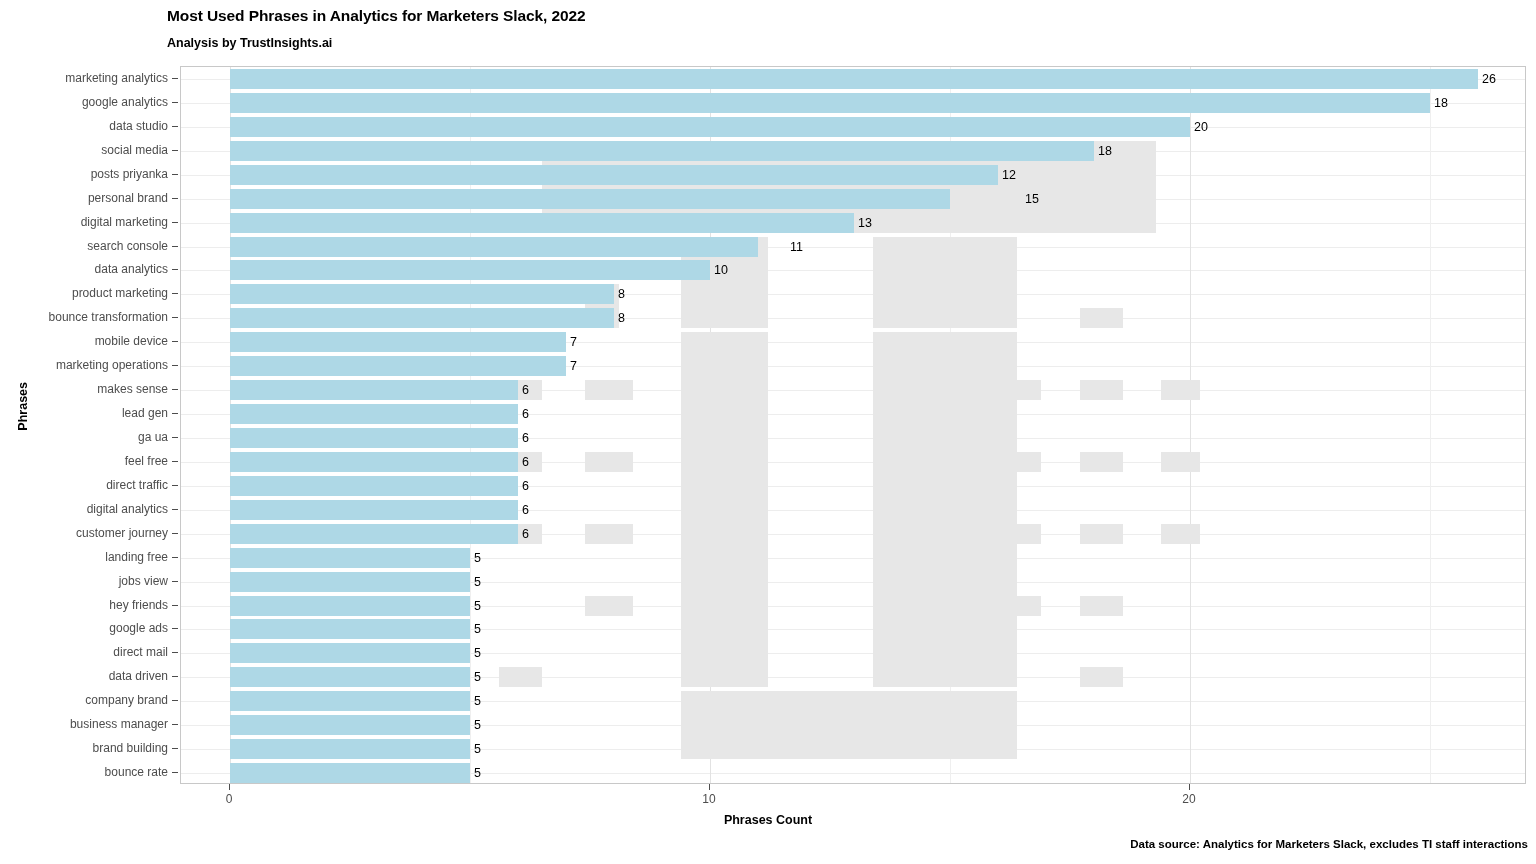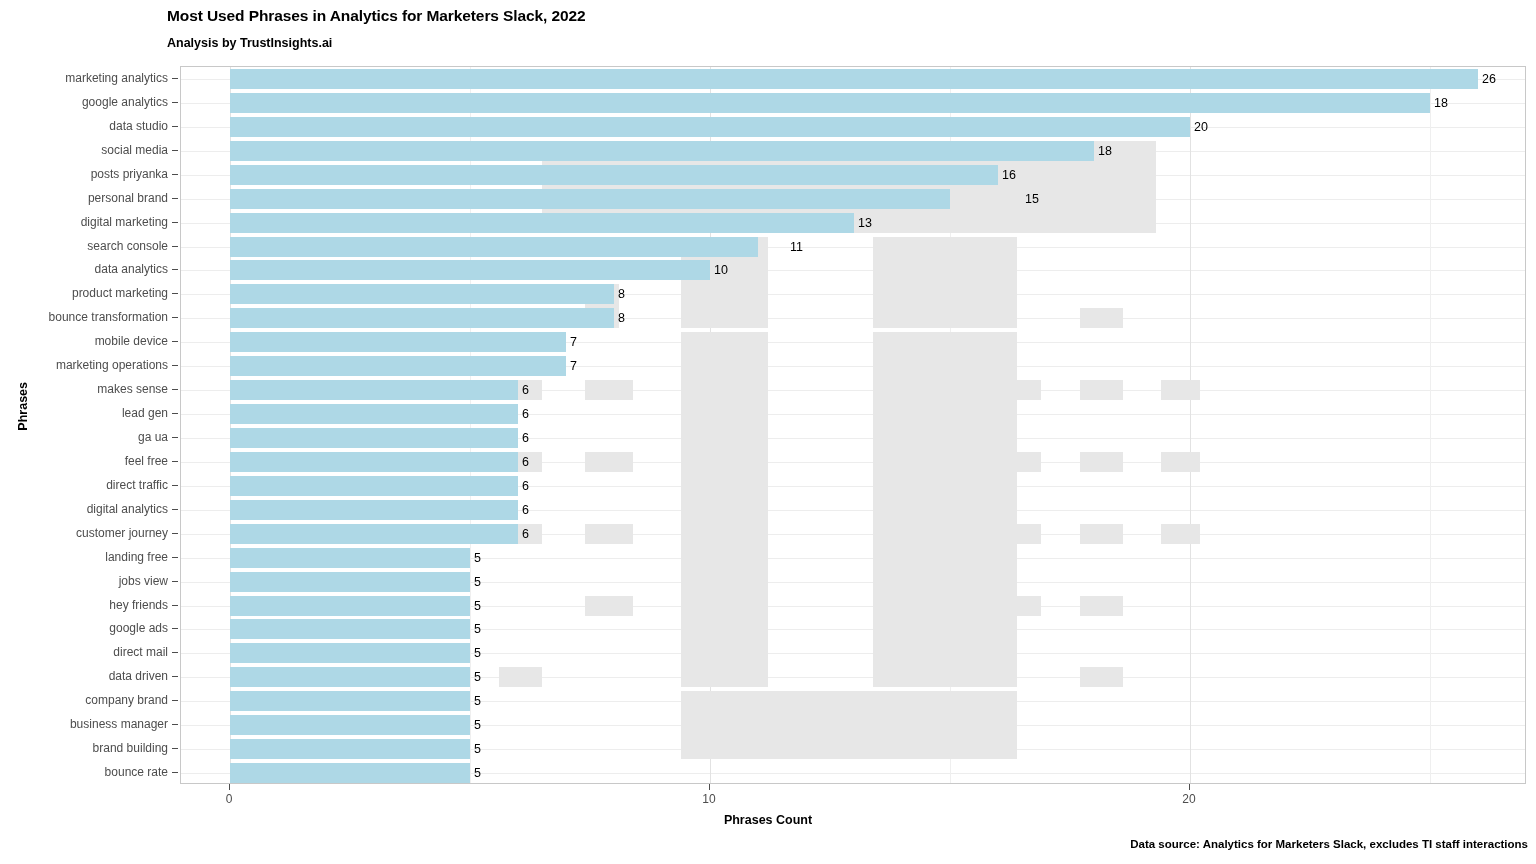--- a/index.html
+++ b/index.html
@@ -332,21 +332,21 @@
         <div class="grayblock" style="left: 500.2px; width: 336px; top: 624.233px; height: 67.8667px;"></div>
         <div class="bar" style="left: 49px; width: 1248px; top: 1.96667px; height: 20px; background: rgb(174, 216, 230);"></div>
         <div class="barlabel" style="left: 1301px; top: 4.96667px;">26</div>
         <div class="bar" style="left: 49px; width: 1200px; top: 25.9px; height: 20px; background: rgb(174, 216, 230);"></div>
         <div class="barlabel" style="left: 1253px; top: 28.9px;">18</div>
         <div class="bar" style="left: 49px; width: 960px; top: 49.8333px; height: 20px; background: rgb(174, 216, 230);"></div>
         <div class="barlabel" style="left: 1013px; top: 52.8333px;">20</div>
         <div class="bar" style="left: 49px; width: 864px; top: 73.7667px; height: 20px; background: rgb(174, 216, 230);"></div>
         <div class="barlabel" style="left: 917px; top: 76.7667px;">18</div>
         <div class="bar" style="left: 49px; width: 768px; top: 97.7px; height: 20px; background: rgb(174, 216, 230);"></div>
-        <div class="barlabel" style="left: 821px; top: 100.7px;">16</div>
+        <div class="barlabel" style="left: 821px; top: 100.7px;">12</div>
         <div class="bar" style="left: 49px; width: 720px; top: 121.633px; height: 20px; background: rgb(174, 216, 230);"></div>
         <div class="barlabel" style="left: 796px; top: 124.633px; margin-left: 48px;">15</div>
         <div class="bar" style="left: 49px; width: 624px; top: 145.567px; height: 20px; background: rgb(174, 216, 230);"></div>
         <div class="barlabel" style="left: 677px; top: 148.567px;">13</div>
         <div class="bar" style="left: 49px; width: 528px; top: 169.5px; height: 20px; background: rgb(174, 216, 230);"></div>
         <div class="barlabel" style="left: 581px; top: 172.5px; margin-left: 28px;">11</div>
         <div class="bar" style="left: 49px; width: 480px; top: 193.433px; height: 20px; background: rgb(174, 216, 230);"></div>
         <div class="barlabel" style="left: 533px; top: 196.433px;">10</div>
         <div class="bar" style="left: 49px; width: 384px; top: 217.367px; height: 20px; background: rgb(174, 216, 230);"></div>
         <div class="barlabel" style="left: 437px; top: 220.367px;">8</div>

